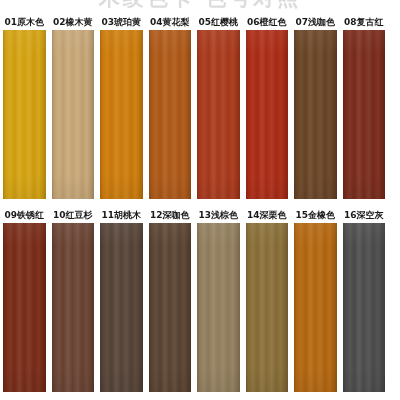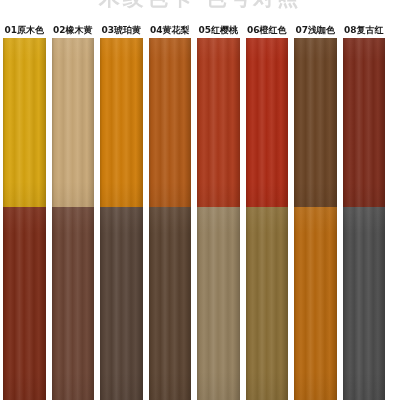--- a/index.html
+++ b/index.html
@@ -33,21 +33,21 @@
     font-size: 21px;
     font-weight: bold;
     color: #dcdcdc;
     letter-spacing: 3px;
   }
 
   
   .sheet {
     position: absolute;
     left: 0;
-    top: 14px;
+    top: 6px;
     width: 388px;
     height: 386px;
     display: flex;
     flex-direction: column;
   }
   .swatch-row {
     flex: 1 1 0;
     display: flex;
     flex-direction: column;
   }
@@ -180,20 +180,30 @@
       <div class="chip-cell">
         <div class="chip" style="background-color: rgb(123, 44, 28);">
           <div class="grain"></div>
           <div class="sheen"></div>
         </div>
       </div>
     </div>
   </div>
 
   <div class="swatch-row">
+    <div class="label-strip">
+      <div class="label-cell">09铁锈红</div>
+      <div class="label-cell">10红豆杉</div>
+      <div class="label-cell">11胡桃木</div>
+      <div class="label-cell">12深咖色</div>
+      <div class="label-cell">13浅棕色</div>
+      <div class="label-cell">14深栗色</div>
+      <div class="label-cell">15金橡色</div>
+      <div class="label-cell">16深空灰</div>
+    </div>
     <div class="chip-strip">
       <div class="chip-cell">
         <div class="chip" style="background-color: rgb(122, 44, 24);">
           <div class="grain"></div>
           <div class="sheen"></div>
         </div>
       </div>
       <div class="chip-cell">
         <div class="chip" style="background-color: rgb(107, 68, 52);">
           <div class="grain"></div>

